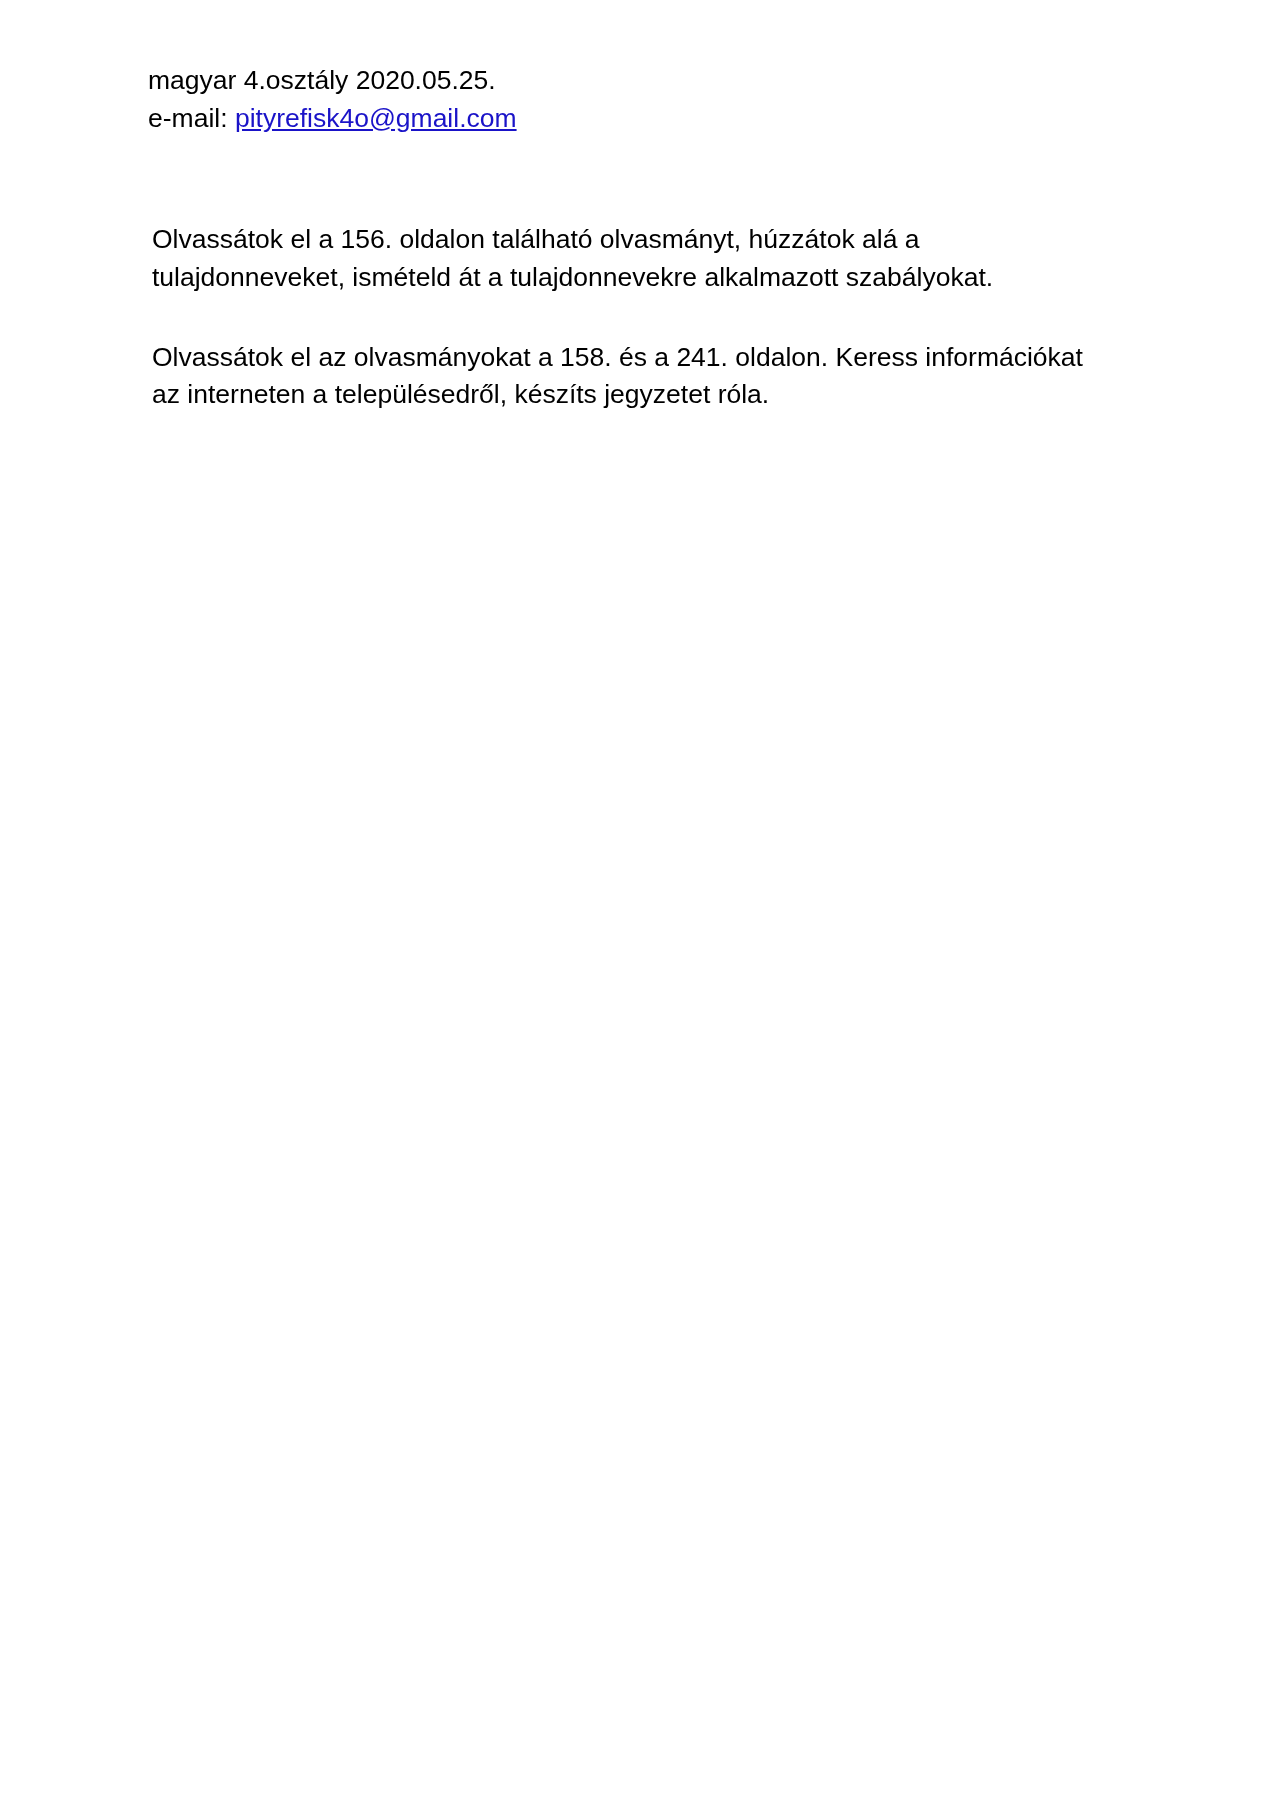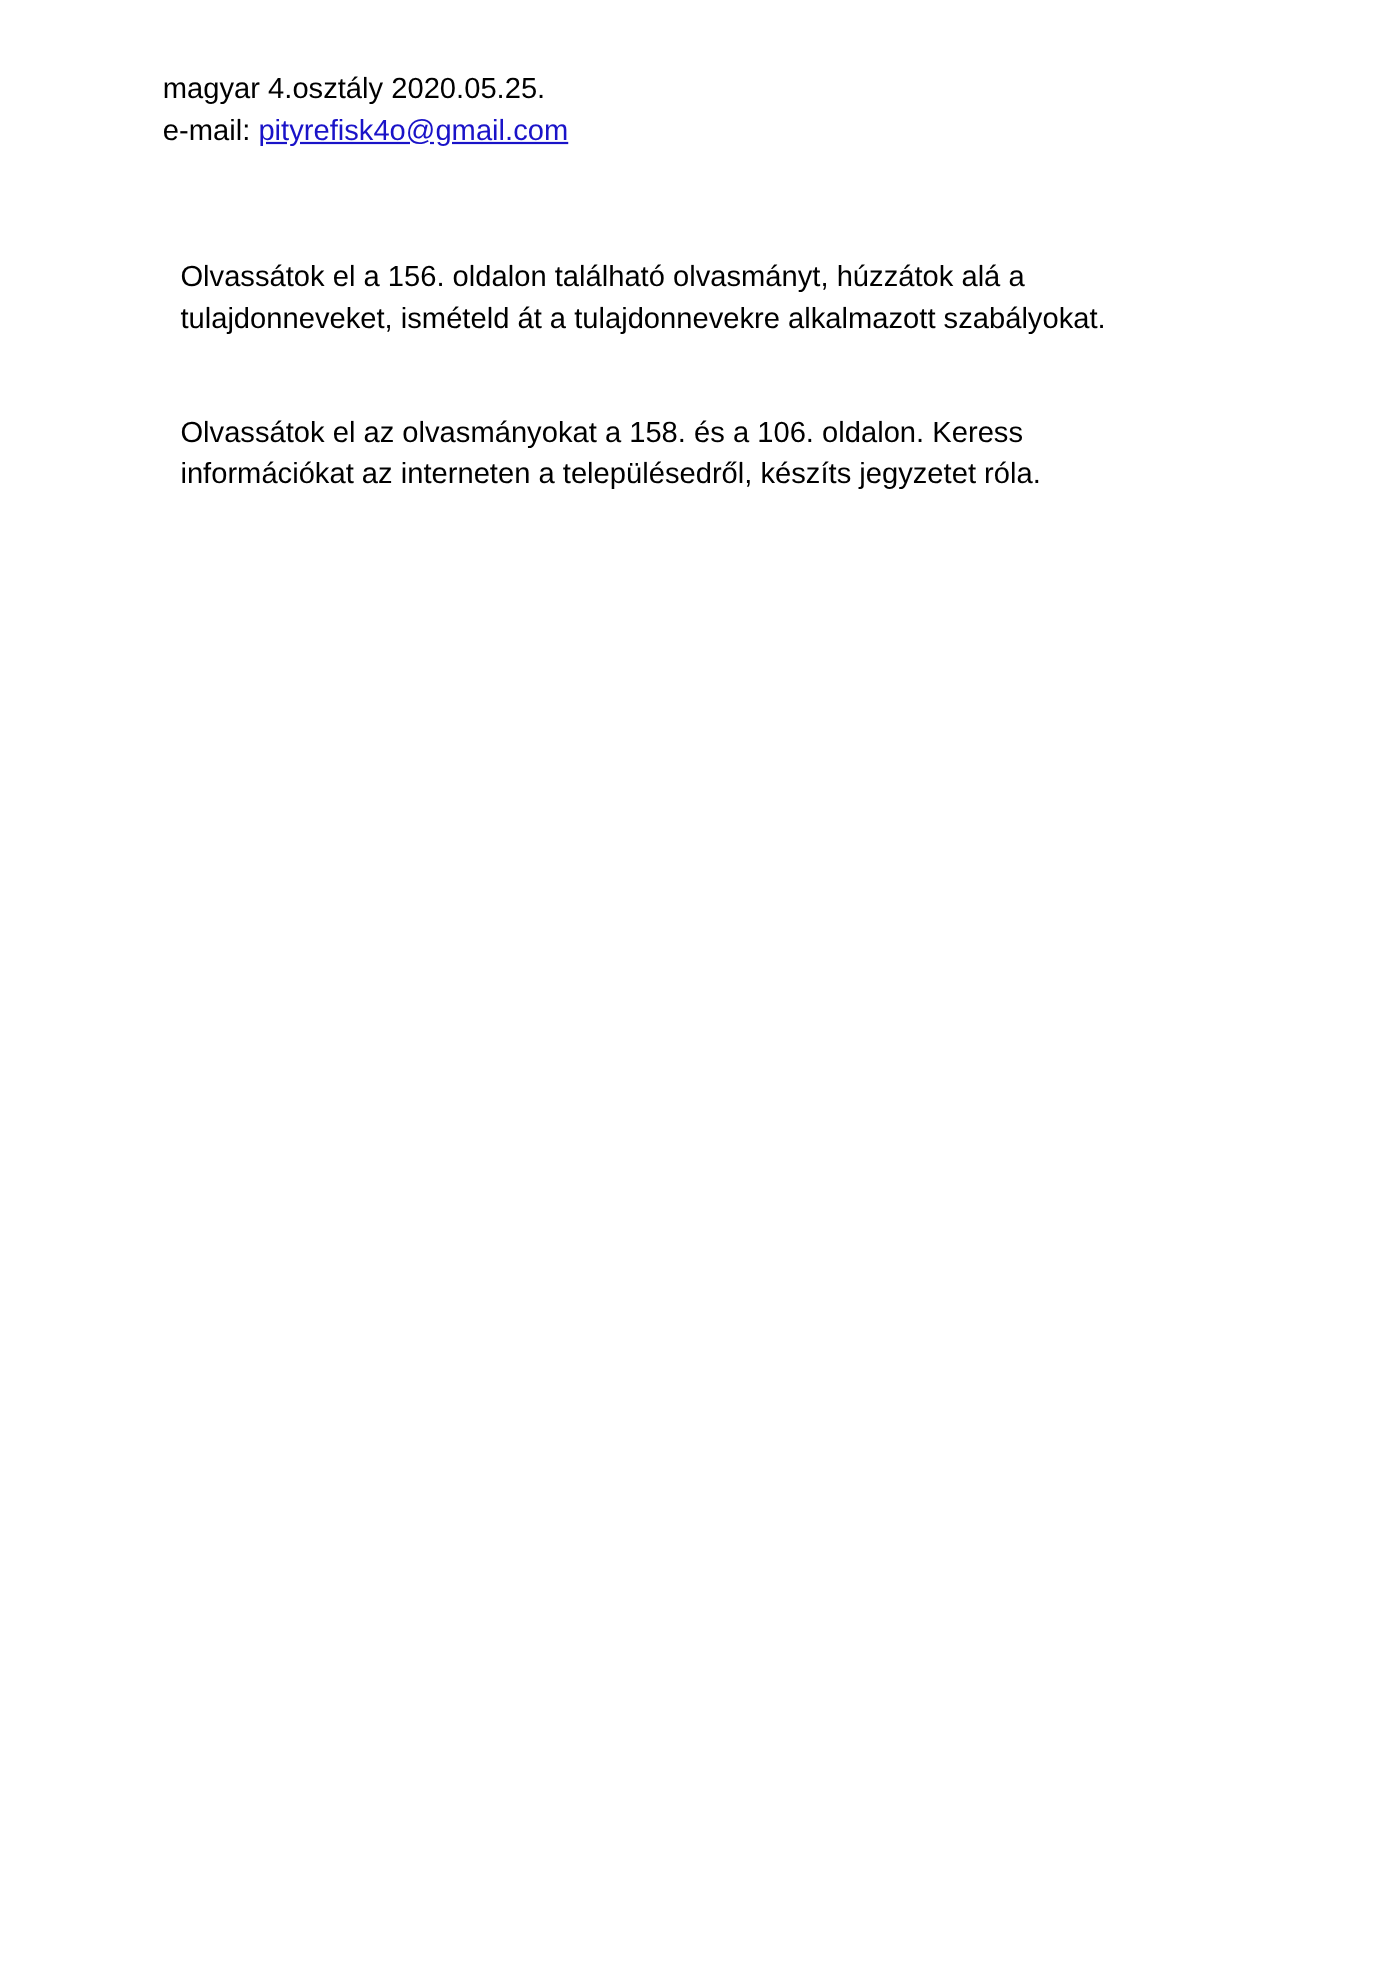--- a/index.html
+++ b/index.html
@@ -43,21 +43,21 @@
     text-decoration: underline;
     text-underline-offset: 2px;
     text-align: right;
   }
   .spacer-sm { height: 34px; }
   .spacer-lg { height: 46px; }
   .greeting {
     margin: 0;
   }
   .para {
-    margin: 16px;
+    margin: 4px;
     max-width: 960px;
   }
   .closing {
     margin: 0;
   }
 </style>
 </head>
 <body>
 
 <div class="page">
@@ -70,19 +70,19 @@
 
     <div class="spacer-sm"></div>
 
 
     <div class="spacer-lg"></div>
 
     <p class="para">Olvassátok el a 156. oldalon található olvasmányt, húzzátok alá a tulajdonneveket, ismételd át a tulajdonnevekre alkalmazott szabályokat.</p>
 
     <div class="spacer-sm"></div>
 
-    <p class="para">Olvassátok el az olvasmányokat a 158. és a 106. oldalon. Keress információkat az interneten a településedről, készíts jegyzetet róla.</p>
+    <p class="para">Olvassátok el az olvasmányokat a 158. és a 241. oldalon. Keress információkat az interneten a településedről, készíts jegyzetet róla.</p>
 
     <div class="spacer-lg"></div>
 
 
   </div>
 </div>
 
 </body></html>

